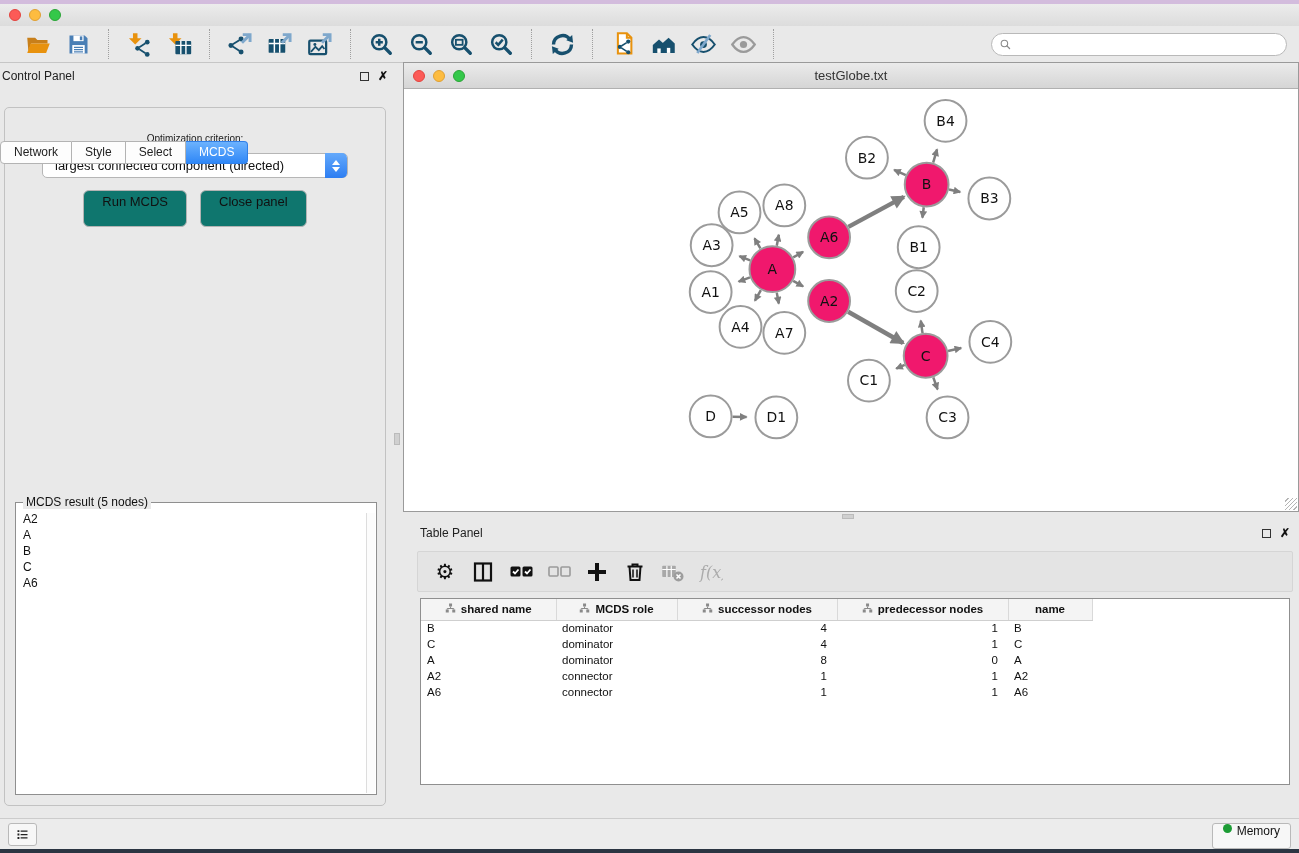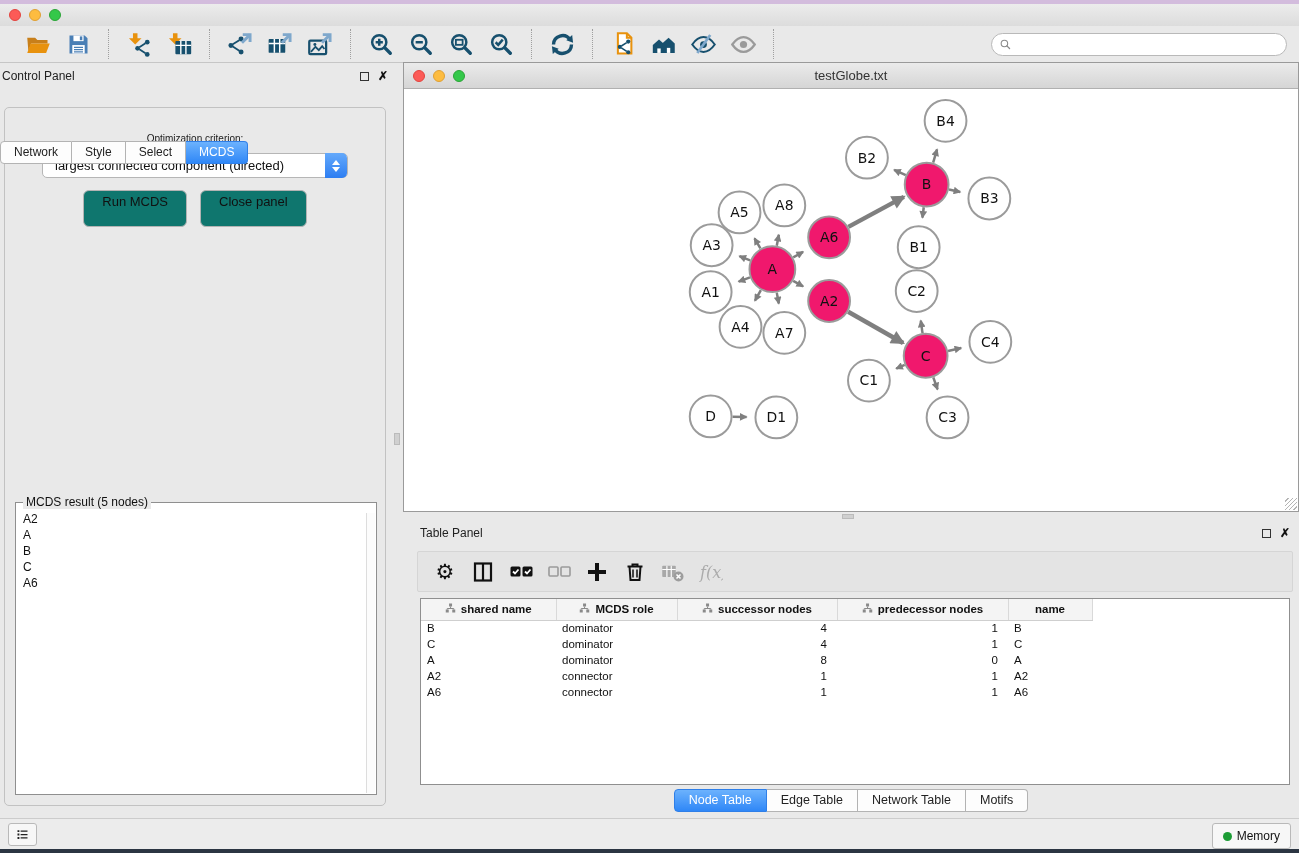--- a/index.html
+++ b/index.html
@@ -103,21 +103,21 @@
   .tp-tab:last-child { border-radius:0 4px 4px 0; }
   .tp-tab.active { background:linear-gradient(#6cb2fd,#2f87f7); border-color:#2f7fe8; color:#fff; }
 
   
   .statusbar { position:absolute; left:0; top:818px; width:100%; height:31px; background:#ececec;
     border-top:1px solid #cccccc; }
   .sb-left-btn { position:absolute; left:8px; top:4px; width:29px; height:23px; background:#f7f7f7;
     border:1px solid #b9b9b9; border-radius:3px; display:flex; align-items:center; justify-content:center; }
   .sb-left-btn svg { width:15px; height:15px; }
   .memory-btn { position:absolute; right:8px; top:4px; height:26px; background:#f7f7f7; border:1px solid #b9b9b9;
-    border-radius:3px; display:flex; align-items:center; gap:5px; padding:0 10px; font-size:12px; color:#111; }
+    border-radius:3px; display:flex; align-items:flex-start; gap:5px; padding:0 10px; font-size:12px; color:#111; }
   .mem-dot { width:9px; height:9px; border-radius:50%; background:var(--green-dot); }
   .desktop-bottom { position:absolute; left:0; top:849px; width:100%; height:4px; background:#2b3542; }
 </style>
 </head>
 <body>
 
 <div class="app">
   <div class="desktop-top"></div>
 
   <div class="titlebar">
@@ -602,26 +602,20 @@
             <tr>
               <td>A6</td>
               <td>connector</td>
               <td class="num">1</td>
               <td class="num">1</td>
               <td>A6</td>
             </tr>
           </tbody>
       </table>
     </div>
-    <div class="tp-tabs" id="tp-tabs">
-        <div class="tp-tab active">Node Table</div>
-        <div class="tp-tab">Edge Table</div>
-        <div class="tp-tab">Network Table</div>
-        <div class="tp-tab">Motifs</div>
-      </div>
   </div>
 
   <div class="statusbar">
     <div class="sb-left-btn">
       <svg viewBox="0 0 24 24">
         <path d="M4 5h3v3H4zM4 10.5h3v3H4zM4 16h3v3H4zM9 5.5h11v2H9zM9 11h11v2H9zM9 16.5h11v2H9z" fill="#222"></path>
       </svg>
     </div>
     <div class="memory-btn">
       <span class="mem-dot"></span>

